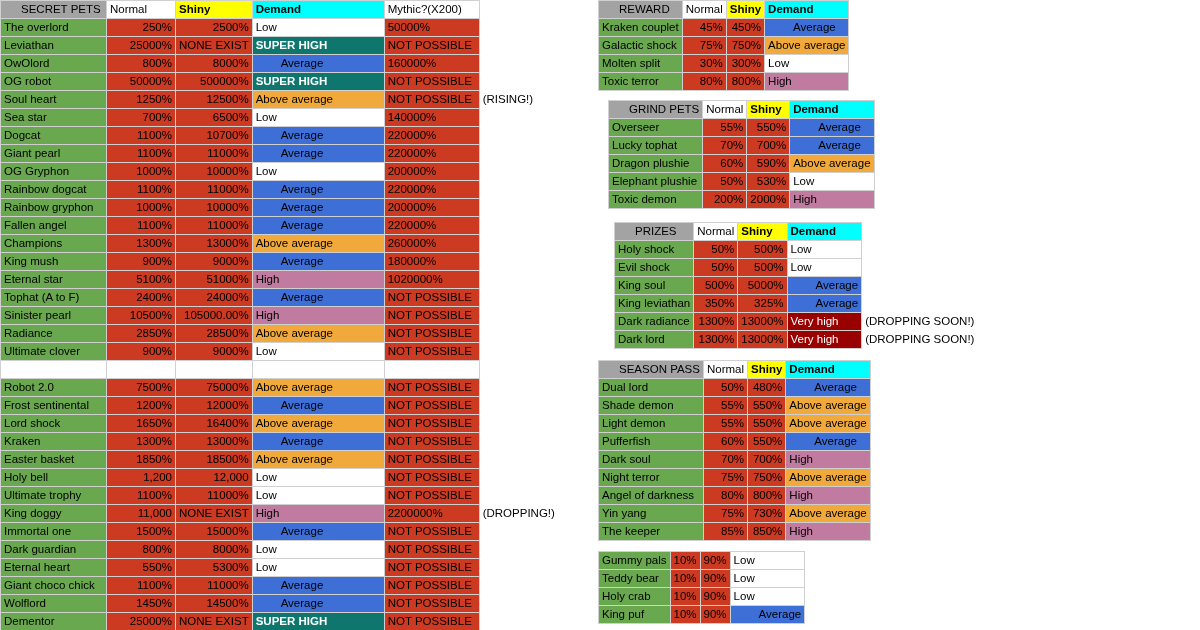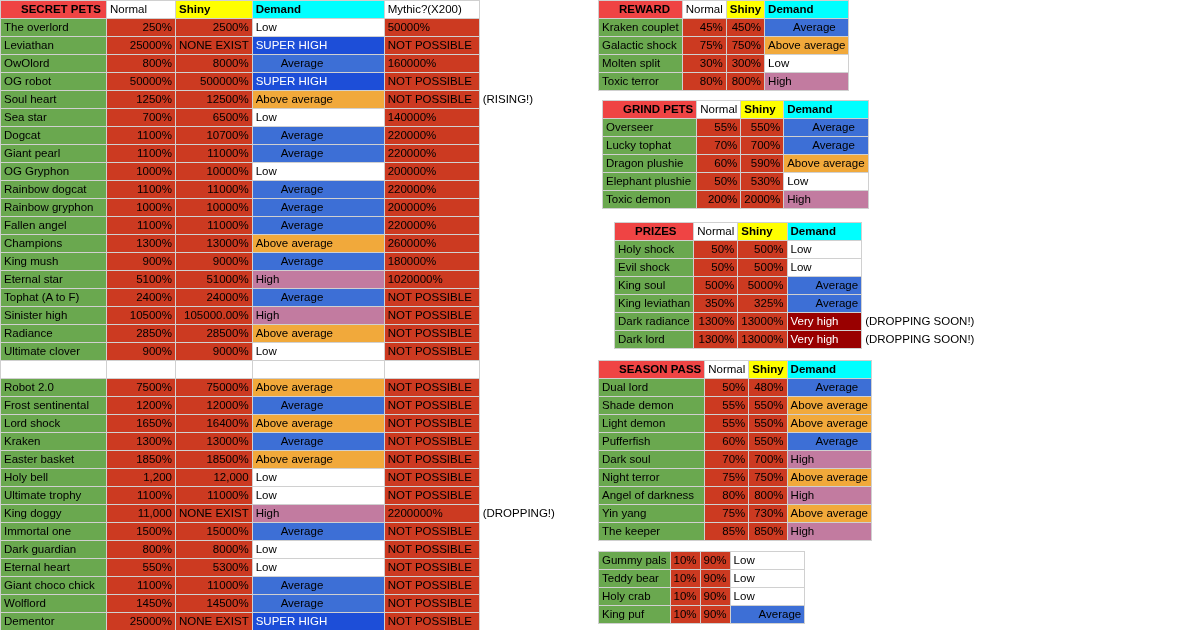--- a/index.html
+++ b/index.html
@@ -23,34 +23,34 @@
     vertical-align:middle;
   }
   .grid{position:absolute;top:0;left:0;}
   .cName{width:82px;}
   .cNum{width:62px;}
   .cDem{width:100px;}
   .cMy{width:88px;}
   .cNote{width:92px;margin-top:24px;}
 
   
-  .orange{background:#ef4444;font-weight:bold;padding-left:20px;}
+  .orange{background:#a3a3a3;font-weight:normal;padding-left:20px;}
   .yellow{background:#ffff00;font-weight:bold;}
   .cyan{background:#00ffff;font-weight:bold;}
   .white{background:#ffffff;}
   .red{background:#cc3a21;}
   .green{background:#6aa84f;}
   .rightnum{text-align:right;}
 
   .demand-average{background:#3d6fd6;padding-left:28px;}
   .demand-low{background:#ffffff;}
   .demand-high{background:#c27ba0;}
   .demand-aboveavg{background:#f1a93b;}
   .demand-veryhigh{background:#990000;color:#fff;}
-  .demand-superhigh{background:#1d4ed8;color:#fff;font-weight:normal;}
+  .demand-superhigh{background:#0f766e;color:#fff;font-weight:bold;}
 
   .leftpane{position:absolute;left:0;top:0;}
   .rightpane{position:absolute;left:598px;top:0;}
 </style>
 </head>
 <body>
 
 <div class="sheet">
 
   <table class="grid leftpane">
@@ -185,21 +185,21 @@
         </tr>
         <tr>
           <td class="cName green">Tophat (A to F)</td>
           <td class="cNum rightnum red">2400%</td>
           <td class="cNum rightnum red">24000%</td>
           <td class="cDem demand-average">Average</td>
           <td class="cMy red">NOT POSSIBLE</td>
           <td class="cNote" style="background: rgb(255, 255, 255); border-color: rgb(255, 255, 255);"></td>
         </tr>
         <tr>
-          <td class="cName green">Sinister high</td>
+          <td class="cName green">Sinister pearl</td>
           <td class="cNum rightnum red">10500%</td>
           <td class="cNum rightnum red">105000.00%</td>
           <td class="cDem demand-high">High</td>
           <td class="cMy red">NOT POSSIBLE</td>
           <td class="cNote" style="background: rgb(255, 255, 255); border-color: rgb(255, 255, 255);"></td>
         </tr>
         <tr>
           <td class="cName green">Radiance</td>
           <td class="cNum rightnum red">2850%</td>
           <td class="cNum rightnum red">28500%</td>
@@ -366,21 +366,21 @@
             <td class="cDem demand-low">Low</td>
           </tr>
           <tr>
             <td class="cName green">Toxic terror</td>
             <td class="cNum rightnum red">80%</td>
             <td class="cNum rightnum red">800%</td>
             <td class="cDem demand-high">High</td>
           </tr>
         </tbody>
       </table>
-      <table class="grid" style="top: 100px; left: 4px;">
+      <table class="grid" style="top: 100px; left: 10px;">
         <tbody>
           <tr>
             <td class="cName orange">GRIND PETS</td>
             <td class="cNum white">Normal</td>
             <td class="cNum yellow">Shiny</td>
             <td class="cDem cyan">Demand</td>
           </tr>
           <tr>
             <td class="cName green">Overseer</td>
             <td class="cNum rightnum red">55%</td>

